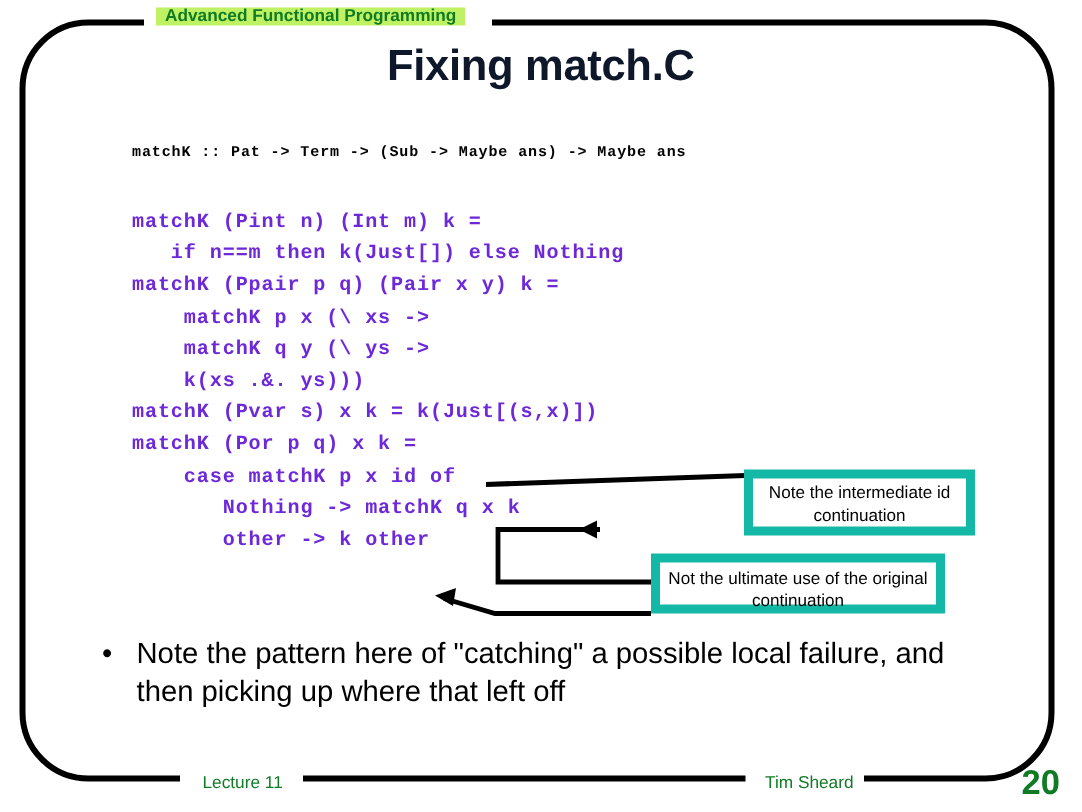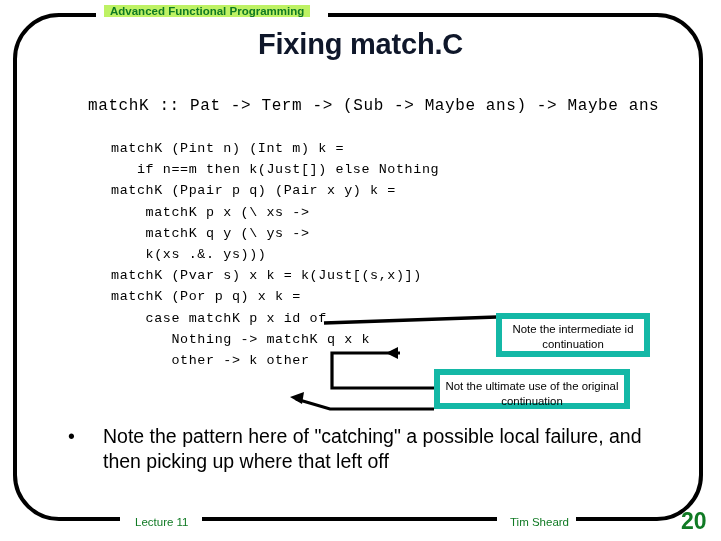--- a/index.html
+++ b/index.html
@@ -65,40 +65,39 @@
     letter-spacing: -0.2px;
   }
 
   
   #code-signature {
     position: absolute;
     left: 88px;
     top: 97px;
     z-index: 4;
     font-family: "Liberation Mono", "DejaVu Sans Mono", monospace;
-    font-weight: normal;
-    font-size: 16px;
+    font-weight: bold;
+    font-size: 10px;
     letter-spacing: 0.6px;
     color: #000000;
     white-space: pre;
   }
 
   #code-body {
     position: absolute;
     left: 88px;
     top: 138px;
     z-index: 4;
     font-family: "Liberation Mono", "DejaVu Sans Mono", monospace;
-    font-weight: normal;
+    font-weight: bold;
     font-size: 13.4px;
     letter-spacing: 0.6px;
     line-height: 21.2px;
-    color: #000000;
+    color: #6d28d9;
     white-space: pre;
-    margin-left: 23px;
   }
 
   
   .callout {
     position: absolute;
     border: 6px solid #14b8a6;
     background: #ffffff;
     box-sizing: border-box;
     font-family: "Liberation Sans", sans-serif;
     font-size: 11.4px;
@@ -149,21 +148,21 @@
   }
   #bullet-block .bullet-dot {
     position: absolute;
     left: 0;
     top: 0;
     font-size: 19.5px;
     line-height: 24.5px;
   }
   #bullet-block .bullet-text {
     display: block;
-    margin-left: 35px;
+    margin-left: 23px;
   }
 
   
   .footer-label {
     position: absolute;
     z-index: 4;
     color: #107a24;
     font-family: "Liberation Sans", sans-serif;
     font-weight: normal;
     font-size: 11.5px;

